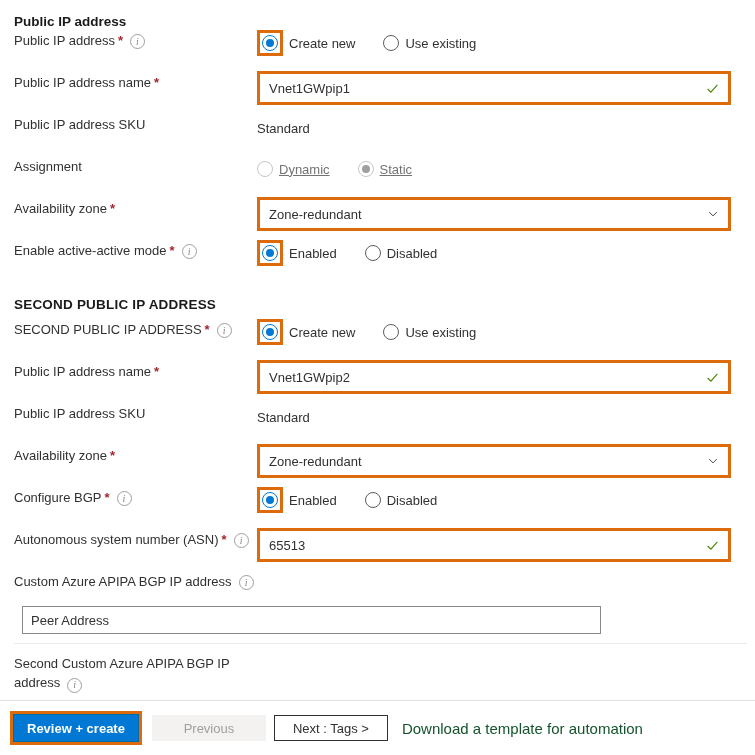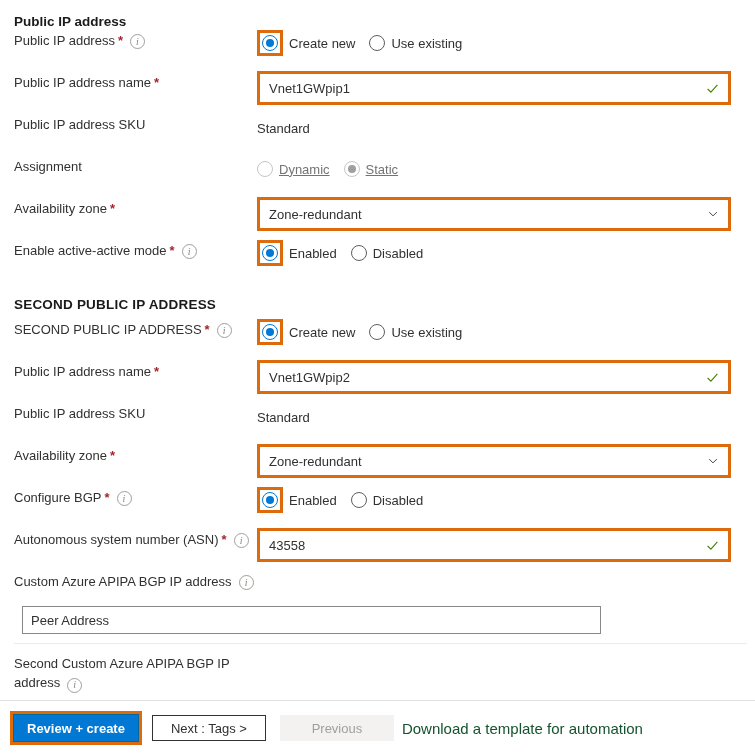--- a/index.html
+++ b/index.html
@@ -90,21 +90,21 @@
     font-size: 10px;
     font-style: italic;
     line-height: 1;
     margin-left: 7px;
     position: relative;
     top: 1px;
     flex: 0 0 auto;
   }
 
   
-  .radio-group { display: flex; align-items: center; }
+  .radio-group { display: flex; align-items: center; gap: 14px; }
   .radio-opt {
     display: flex;
     align-items: center;
     margin-right: 14px;
   }
   .radio-opt .rlabel {
     font-size: 13px;
     color: #323130;
     margin-left: 6px;
     white-space: nowrap;
@@ -490,21 +490,21 @@
 
     <div class="row">
       <div class="label">
         <span>Autonomous system number (ASN)</span>
         <span class="req">*</span>
         <span class="info-icon">i</span>
       </div>
       <div class="ctl">
         <div class="field-wrap hl">
           <div class="field">
-            <span class="val">43558</span>
+            <span class="val">65513</span>
             <svg class="check" viewBox="0 0 16 16">
               <path d="M2 8.6 L6 12.6 L14 3.6" fill="none" stroke="#498205" stroke-width="1.4"></path>
             </svg>
           </div>
         </div>
       </div>
     </div>
 
     <div class="row" style="min-height:30px;">
       <div class="label" style="width:auto;flex:0 0 auto;justify-content:space-between;">
@@ -528,18 +528,18 @@
       </div>
     </div>
 
   </div>
 
   <div class="footer-rule"></div>
   <div class="footer">
     <span class="hl-btn">
       <button class="btn btn-primary">Review + create</button>
     </span>
+    <button class="btn btn-disabled">Previous</button>
     <button class="btn btn-default">Next : Tags &gt;</button>
-    <button class="btn btn-disabled">Previous</button>
     <a class="link" href="#">Download a template for automation</a>
   </div>
 
 </div>
 
 </body></html>

